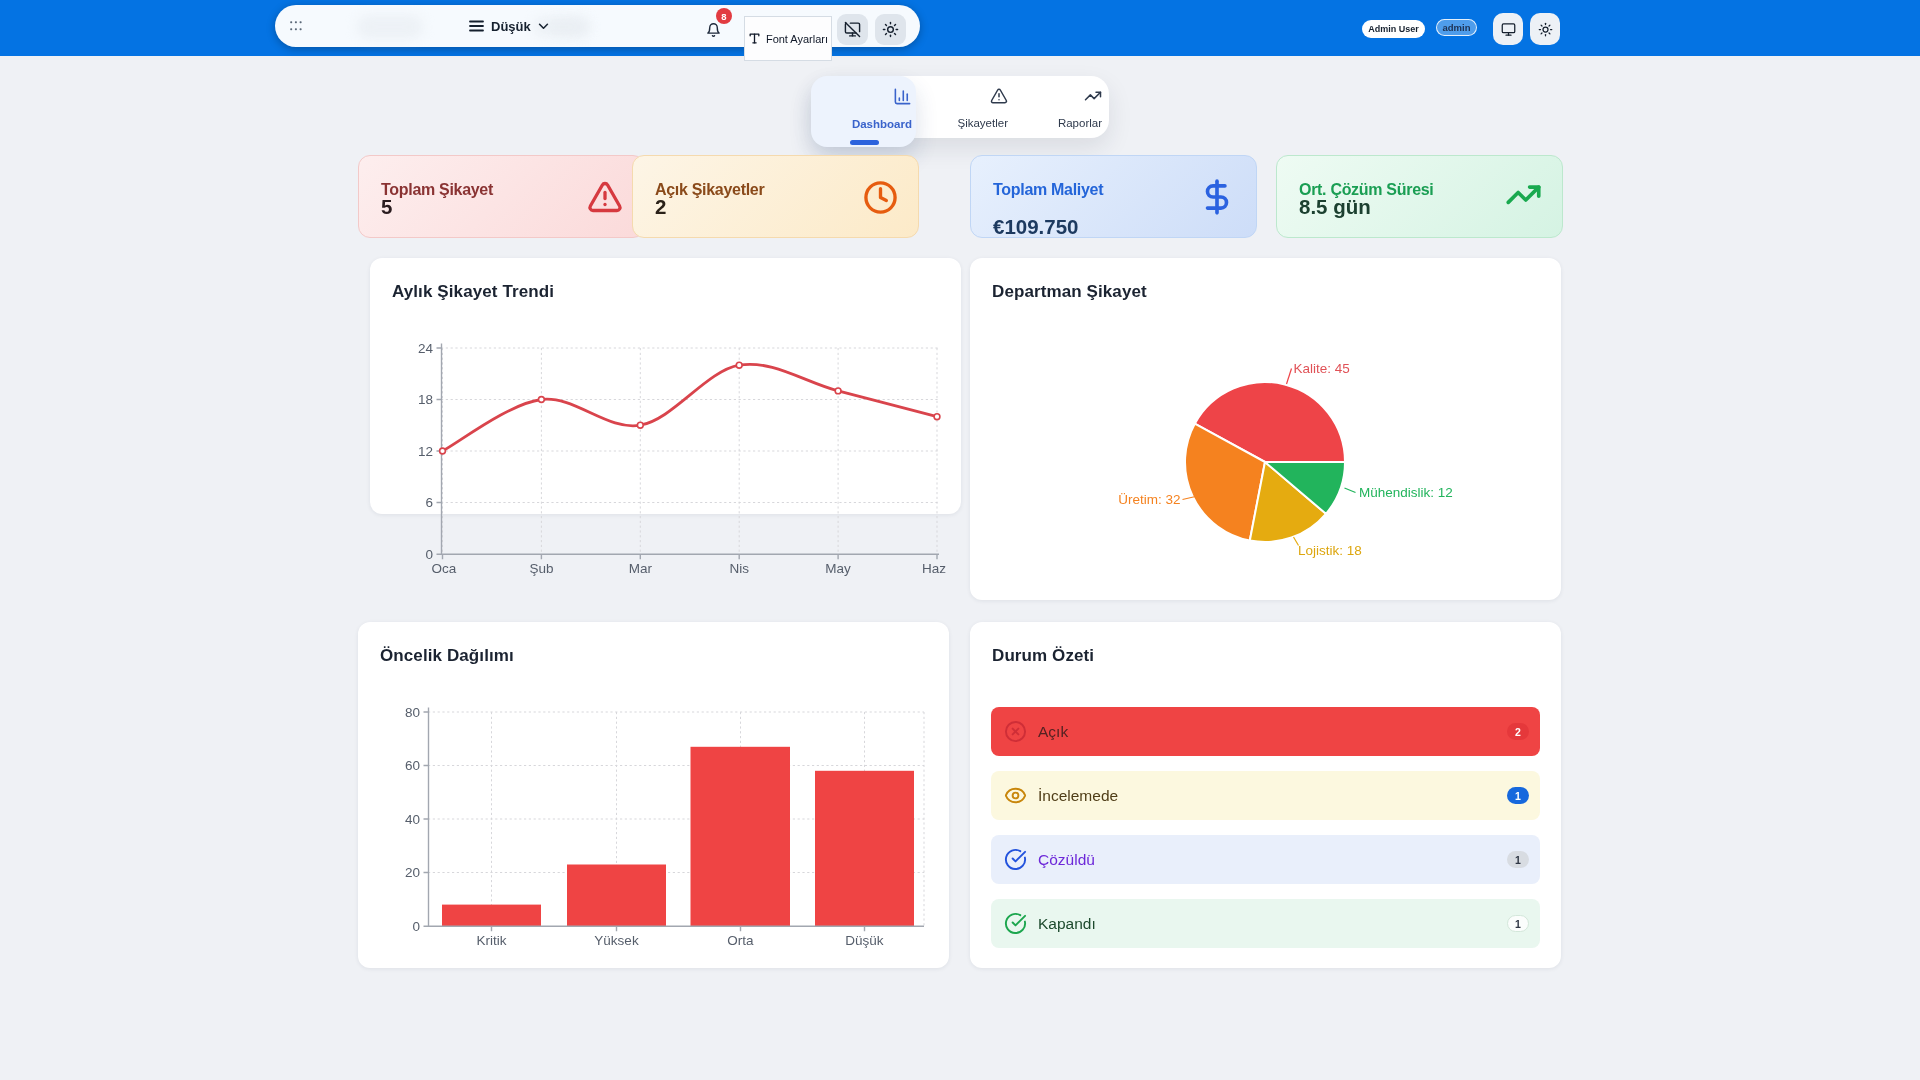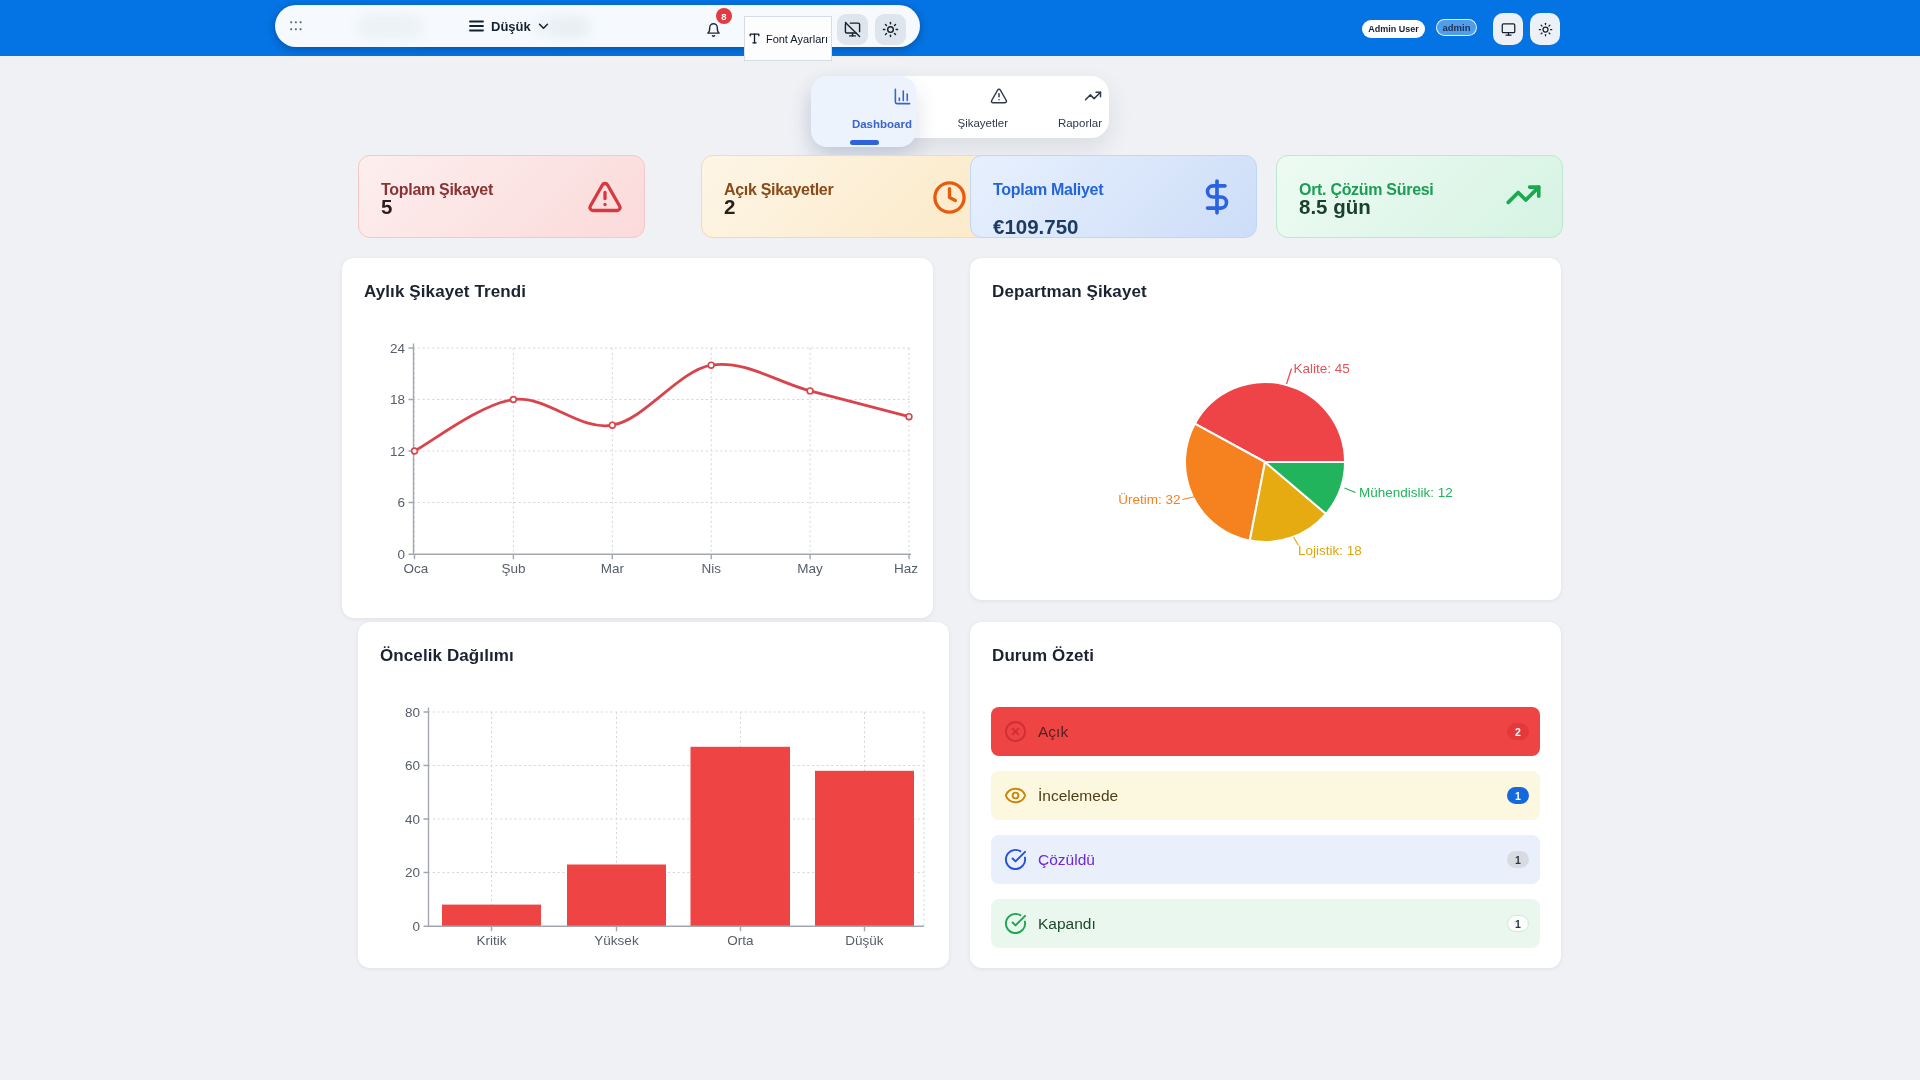--- a/index.html
+++ b/index.html
@@ -29,30 +29,30 @@
   #tab2 { left:912px; } #tab3 { left:1006px; }
   #tab2 .lbl, #tab3 .lbl { color:#2f3a4c; font-weight:500; }
   #underline { position:absolute; left:850px; top:139.5px; width:28.5px; height:5px; border-radius:2.5px; background:#2c63dd; }
   
   .stat { position:absolute; top:155px; width:287px; height:83px; border-radius:12px; }
   .stat .lab { position:absolute; left:22px; top:25px; font-size:16px; font-weight:700; letter-spacing:-.3px; }
   .stat .num { position:absolute; left:22px; top:39px; font-size:20.5px; font-weight:700; }
   .stat svg { position:absolute; }
   #st1 { left:358px; background:linear-gradient(135deg,#fdeeee,#fbdada); border:1px solid #f3c9c8; }
   #st1 .lab { color:#8a3333; } #st1 .num { color:#2a1c1f; }
-  #st2 { left:701px; background:linear-gradient(135deg,#fdf5e6,#fceac8); border:1px solid #f5daae; }
+  #st2 { left:632px; background:linear-gradient(135deg,#fdf5e6,#fceac8); border:1px solid #f5daae; }
   #st2 .lab { color:#8a4a1a; } #st2 .num { color:#2a2118; }
   #st3 { left:970px; background:linear-gradient(135deg,#e7f0fd,#cdddf8); border:1px solid #c0d6f5; }
   #st3 .lab { color:#2465d9; } #st3 .num { color:#1d3a60;margin-top:20px; }
   #st4 { left:1276px; background:linear-gradient(135deg,#eefbf3,#d5f3e3); border:1px solid #bce8cd; }
   #st4 .lab { color:#1a9e53; } #st4 .num { color:#1c4030; }
   
   .card { position:absolute; width:591px; background:#fff; border-radius:12px; box-shadow:0 1px 4px rgba(30,41,59,.08); }
   .card h3 { position:absolute; left:22px; top:24px; font-size:17px; font-weight:700; color:#1b2331; letter-spacing:.1px; }
-  #cardA { left:342px; top:258px; height:360px; }
+  #cardA { left:370px; top:258px; height:256px; }
   #cardB { left:970px; top:258px; height:342px; }
   #cardC { left:358px; top:622px; height:346px; }
   #cardD { left:970px; top:622px; height:346px; }
   
   .srow { position:absolute; left:21px; width:549px; height:49px; border-radius:8px; }
   .srow .ico { position:absolute; left:13px; top:13px; }
   .srow .stxt { position:absolute; left:47px; top:16px; font-size:15.5px; font-weight:500; }
   .sbadge { position:absolute; right:11px; top:16px; min-width:22px; height:17px; border-radius:9px; font-size:10.5px; font-weight:700; display:flex; align-items:center; justify-content:center; padding:0 6px; }
   text { font-family:"Liberation Sans", sans-serif; }
 </style>

